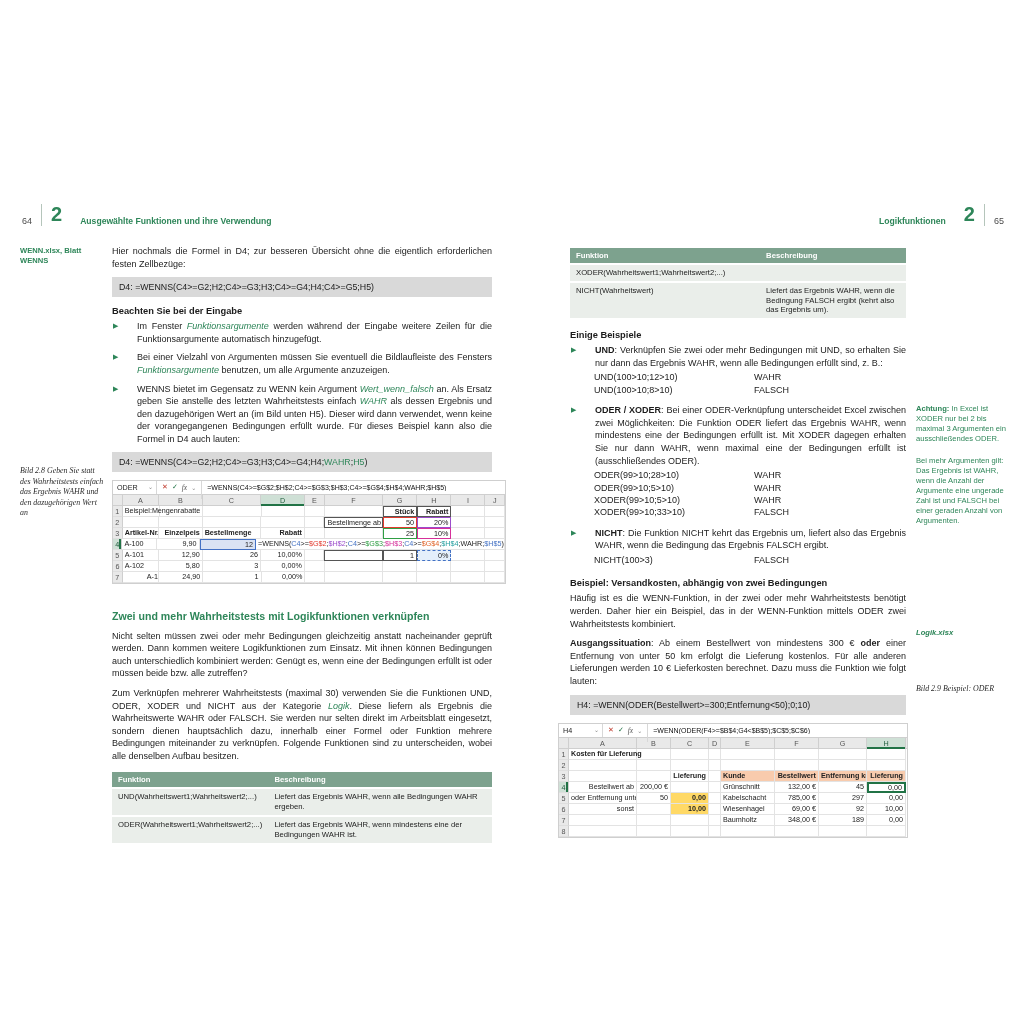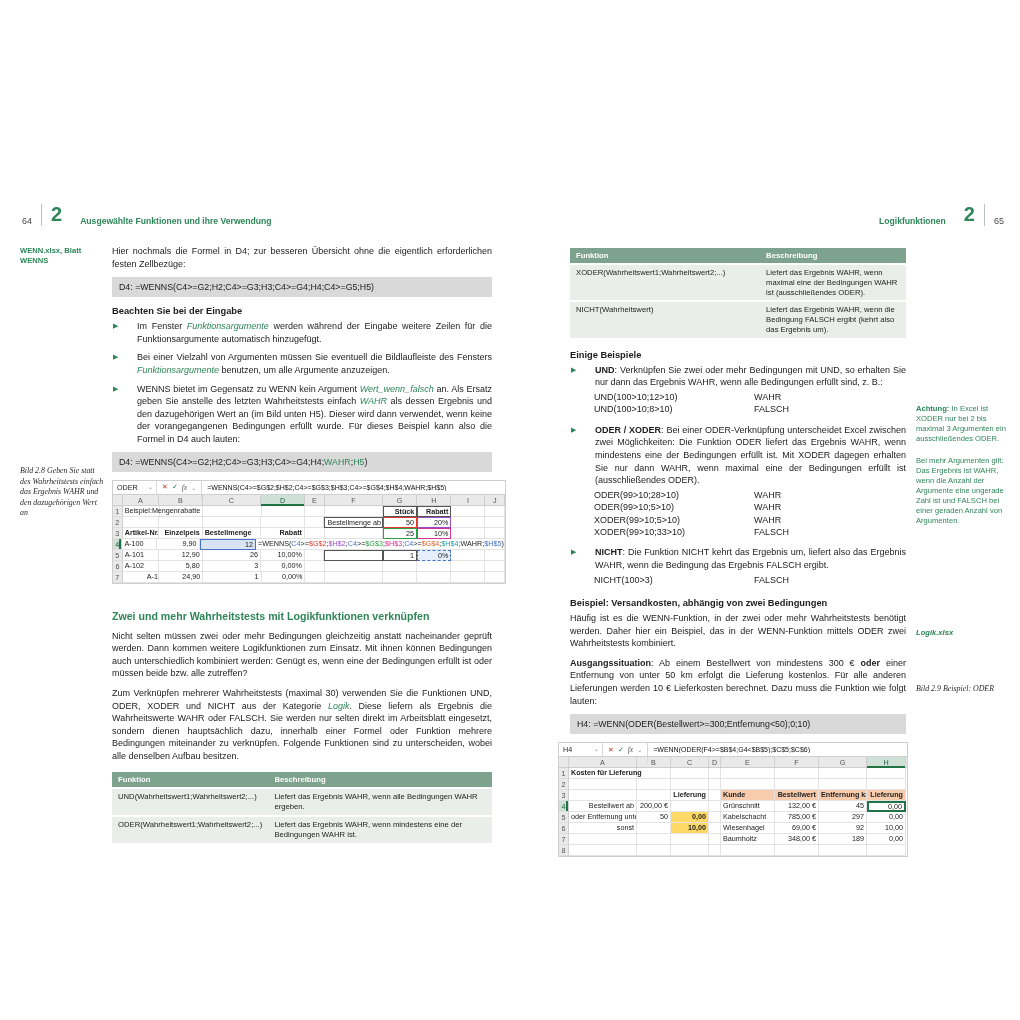--- a/index.html
+++ b/index.html
@@ -268,21 +268,20 @@
   </div>
 
   <div id="rmain">
     <div class="ftable rt" style="margin-top:0;">
         <div class="ft-head">
           <div class="ft-hc ft-c0">Funktion</div>
           <div class="ft-hc ft-c1">Beschreibung</div>
         </div>
         <div class="ft-row">
           <div class="ft-cell ft-c0">XODER(Wahrheitswert1;Wahrheitswert2;...)</div>
-          <div class="ft-cell ft-c1">Liefert das Ergebnis WAHR, wenn maximal eine der Bedingungen WAHR ist (ausschließendes ODER).</div>
         </div>
         <div class="ft-row">
           <div class="ft-cell ft-c0">NICHT(Wahrheitswert)</div>
           <div class="ft-cell ft-c1">Liefert das Ergebnis WAHR, wenn die Bedingung FALSCH ergibt (kehrt also das Ergebnis um).</div>
         </div>
       </div>
 
     <div class="subhead" style="margin-top:12px;">Einige Beispiele</div>
 
     <div class="bullet" style="margin-bottom:2px;">

